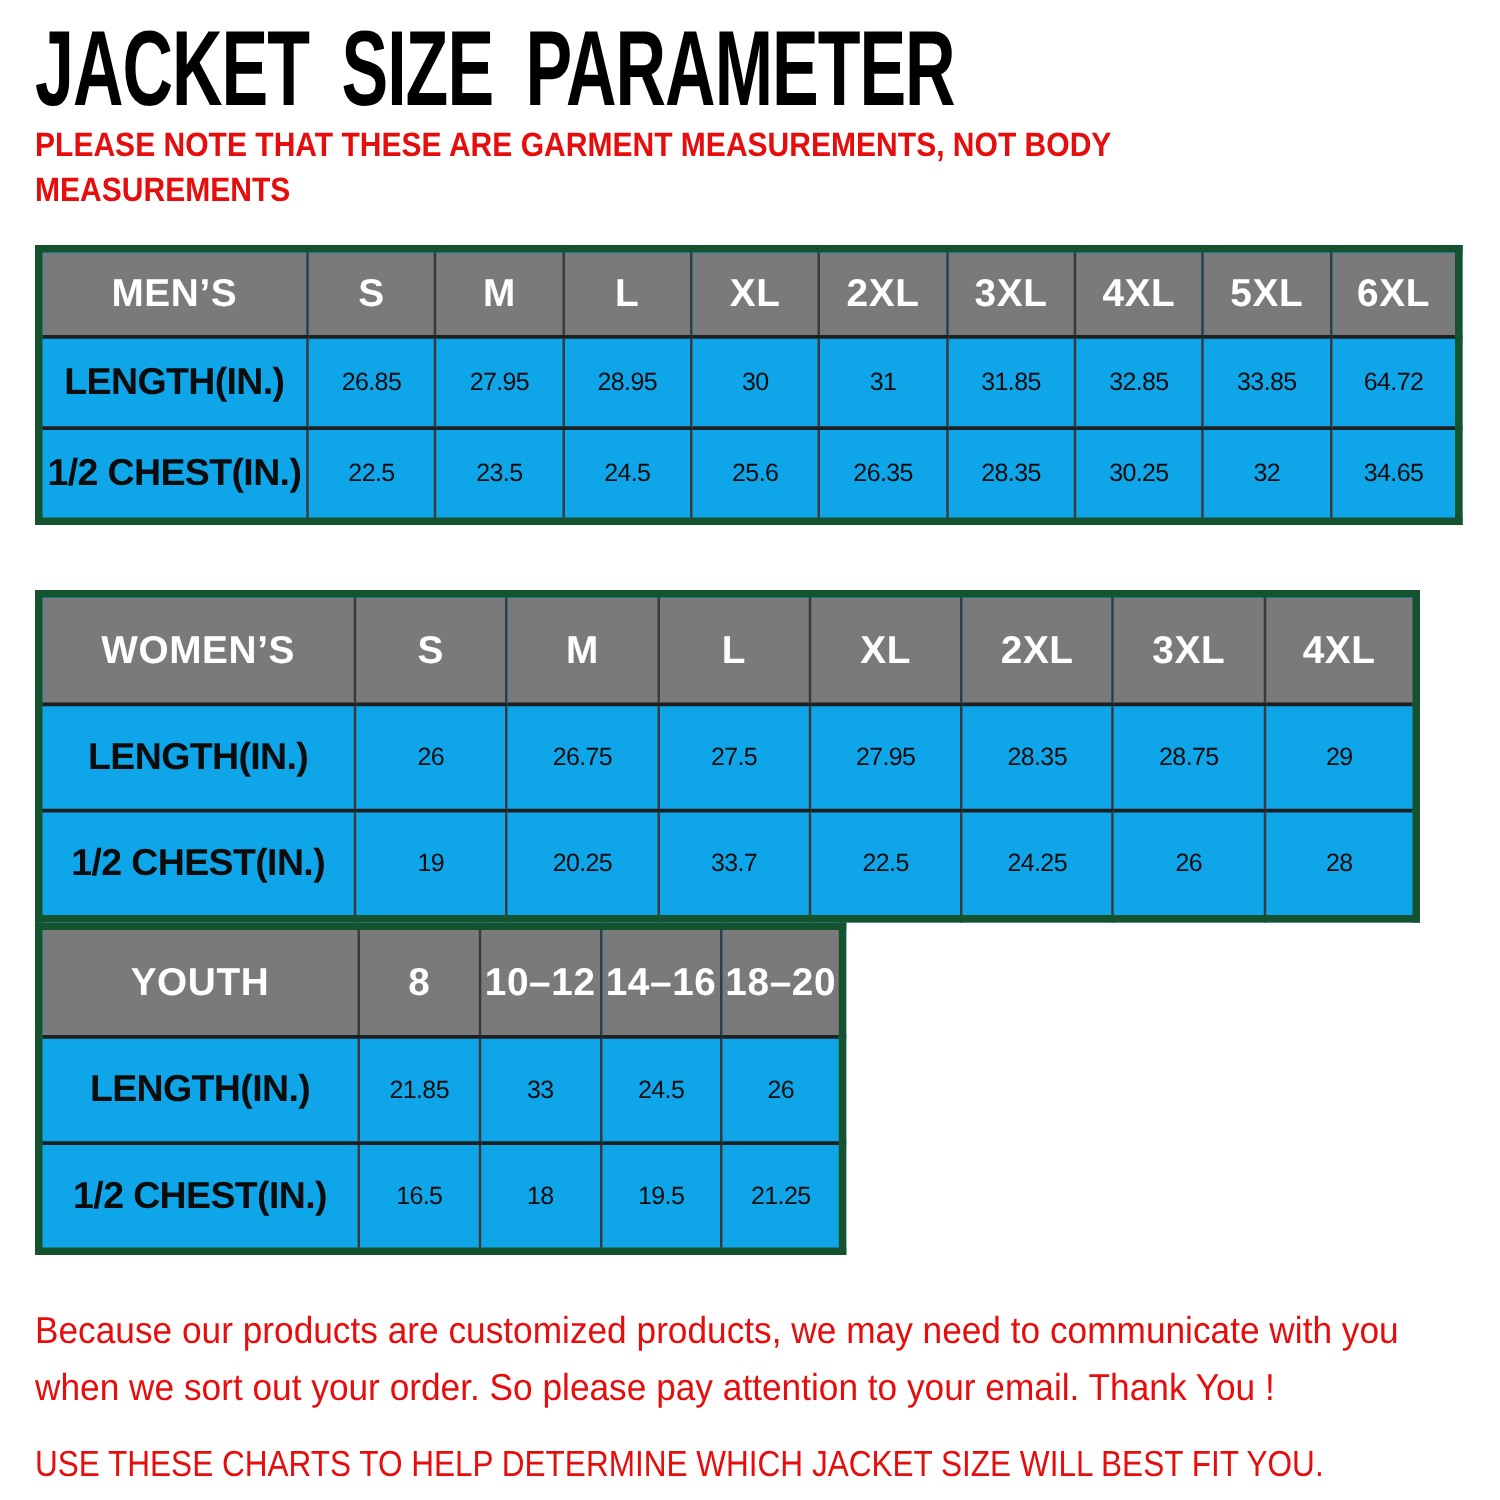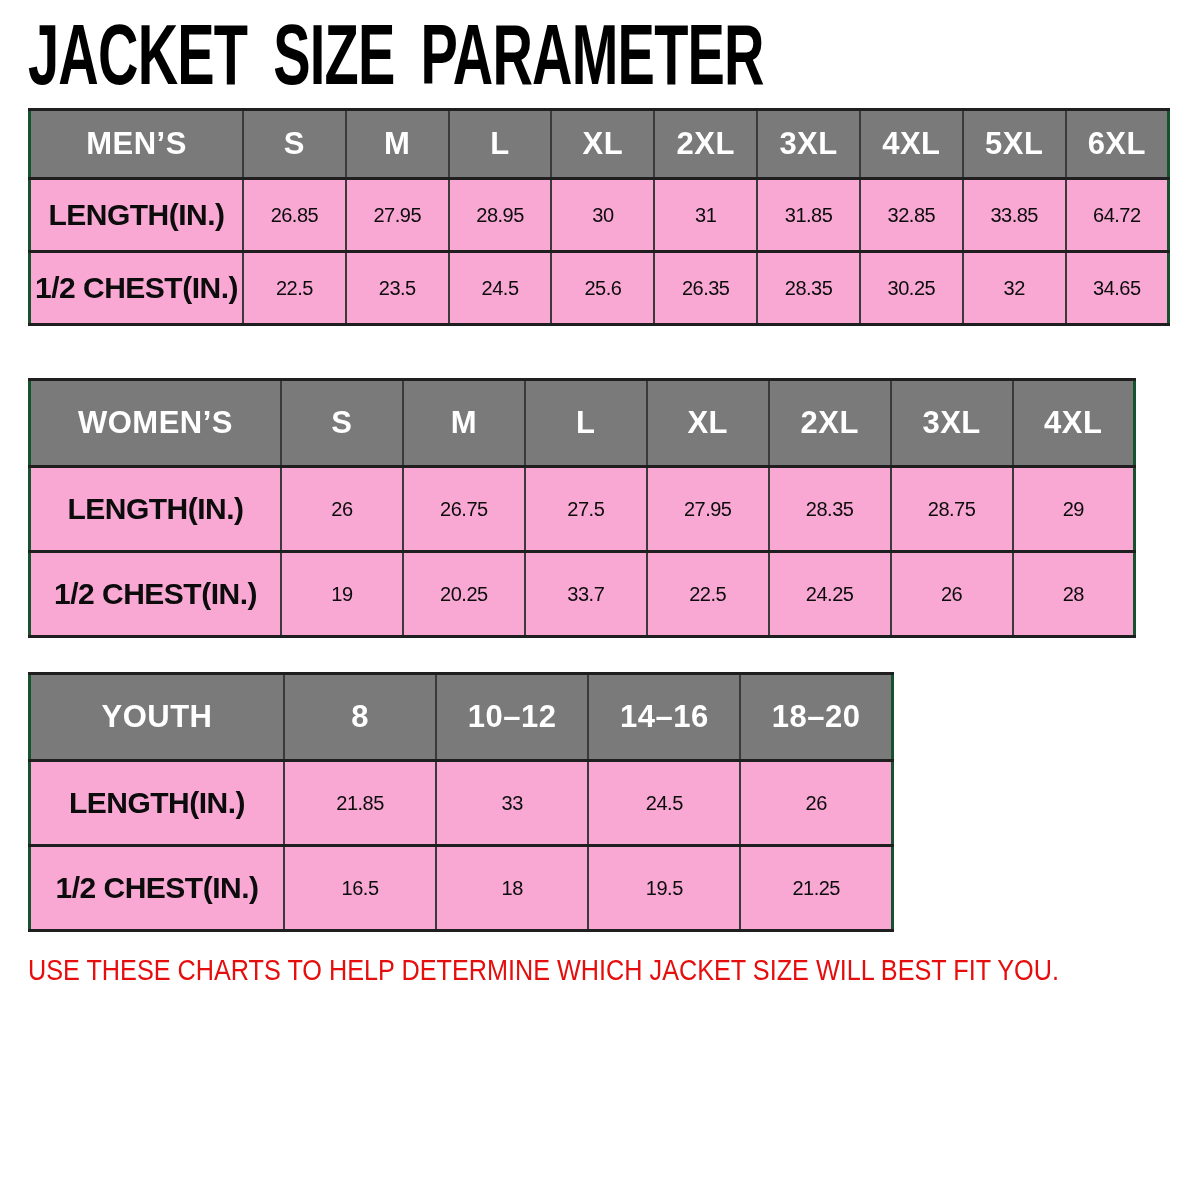--- a/index.html
+++ b/index.html
@@ -39,22 +39,22 @@
   }
   .note .line {
     transform: scaleX(0.89);
     transform-origin: left center;
     white-space: nowrap;
   }
   
   table.size-table {
     border-collapse: collapse;
     table-layout: fixed;
-    border: 3px solid #14532d;
-    background: #f9a8d4;
+    border: 6px solid #14532d;
+    background: #0ea5e9;
   }
   table.size-table th, table.size-table td {
     border-left: 2px solid #3a3a3a;
     border-right: 2px solid #3a3a3a;
     border-top: 3px solid #1f1f1f;
     border-bottom: 3px solid #1f1f1f;
     text-align: center;
     vertical-align: middle;
     padding: 0;
     overflow: hidden;
@@ -79,21 +79,21 @@
   .t-mens { width: 1142px; margin-top: 26px; }
   .t-mens th { height: 66px; }
   .t-mens td { height: 70px; }
   .t-mens th:first-child { width: 211px; }
 
   .t-womens { width: 1108px; margin-top: 52px; }
   .t-womens th { height: 84px; font-size: 33px; }
   .t-womens td { height: 82px; }
   .t-womens th:first-child { width: 249px; }
 
-  .t-youth { width: 866px; margin-top: 34px; }
+  .t-youth { width: 649px; }
   .t-youth th { height: 84px; font-size: 33px; }
   .t-youth td { height: 82px; }
   .t-youth th:first-child { width: 252px; }
 
   
   .footer-notice {
     margin-top: 38px;
     color: #e60d0d;
     font-size: 30px;
     line-height: 46px;
@@ -114,20 +114,24 @@
     transform-origin: left center;
   }
 </style>
 </head>
 <body>
 
 <div class="page">
 
   <h1 class="title">JACKET SIZE PARAMETER</h1>
 
+  <div class="note">
+    <div class="line">PLEASE NOTE THAT THESE ARE GARMENT MEASUREMENTS, NOT BODY</div>
+    <div class="line">MEASUREMENTS</div>
+  </div>
 
   <table class="size-table t-mens">
       <thead>
         <tr>
           <th>MEN’S</th>
           <th>S</th>
           <th>M</th>
           <th>L</th>
           <th>XL</th>
           <th>2XL</th>
@@ -223,16 +227,20 @@
         <tr>
           <td class="row-label">1/2 CHEST(IN.)</td>
           <td>16.5</td>
           <td>18</td>
           <td>19.5</td>
           <td>21.25</td>
         </tr>
       </tbody>
     </table>
 
+  <div class="footer-notice">
+    <div class="line">Because our products are customized products, we may need to communicate with you</div>
+    <div class="line">when we sort out your order. So please pay attention to your email. Thank You !</div>
+  </div>
 
   <div class="footer-advice">USE THESE CHARTS TO HELP DETERMINE WHICH JACKET SIZE WILL BEST FIT YOU.</div>
 
 </div>
 
 </body></html>

